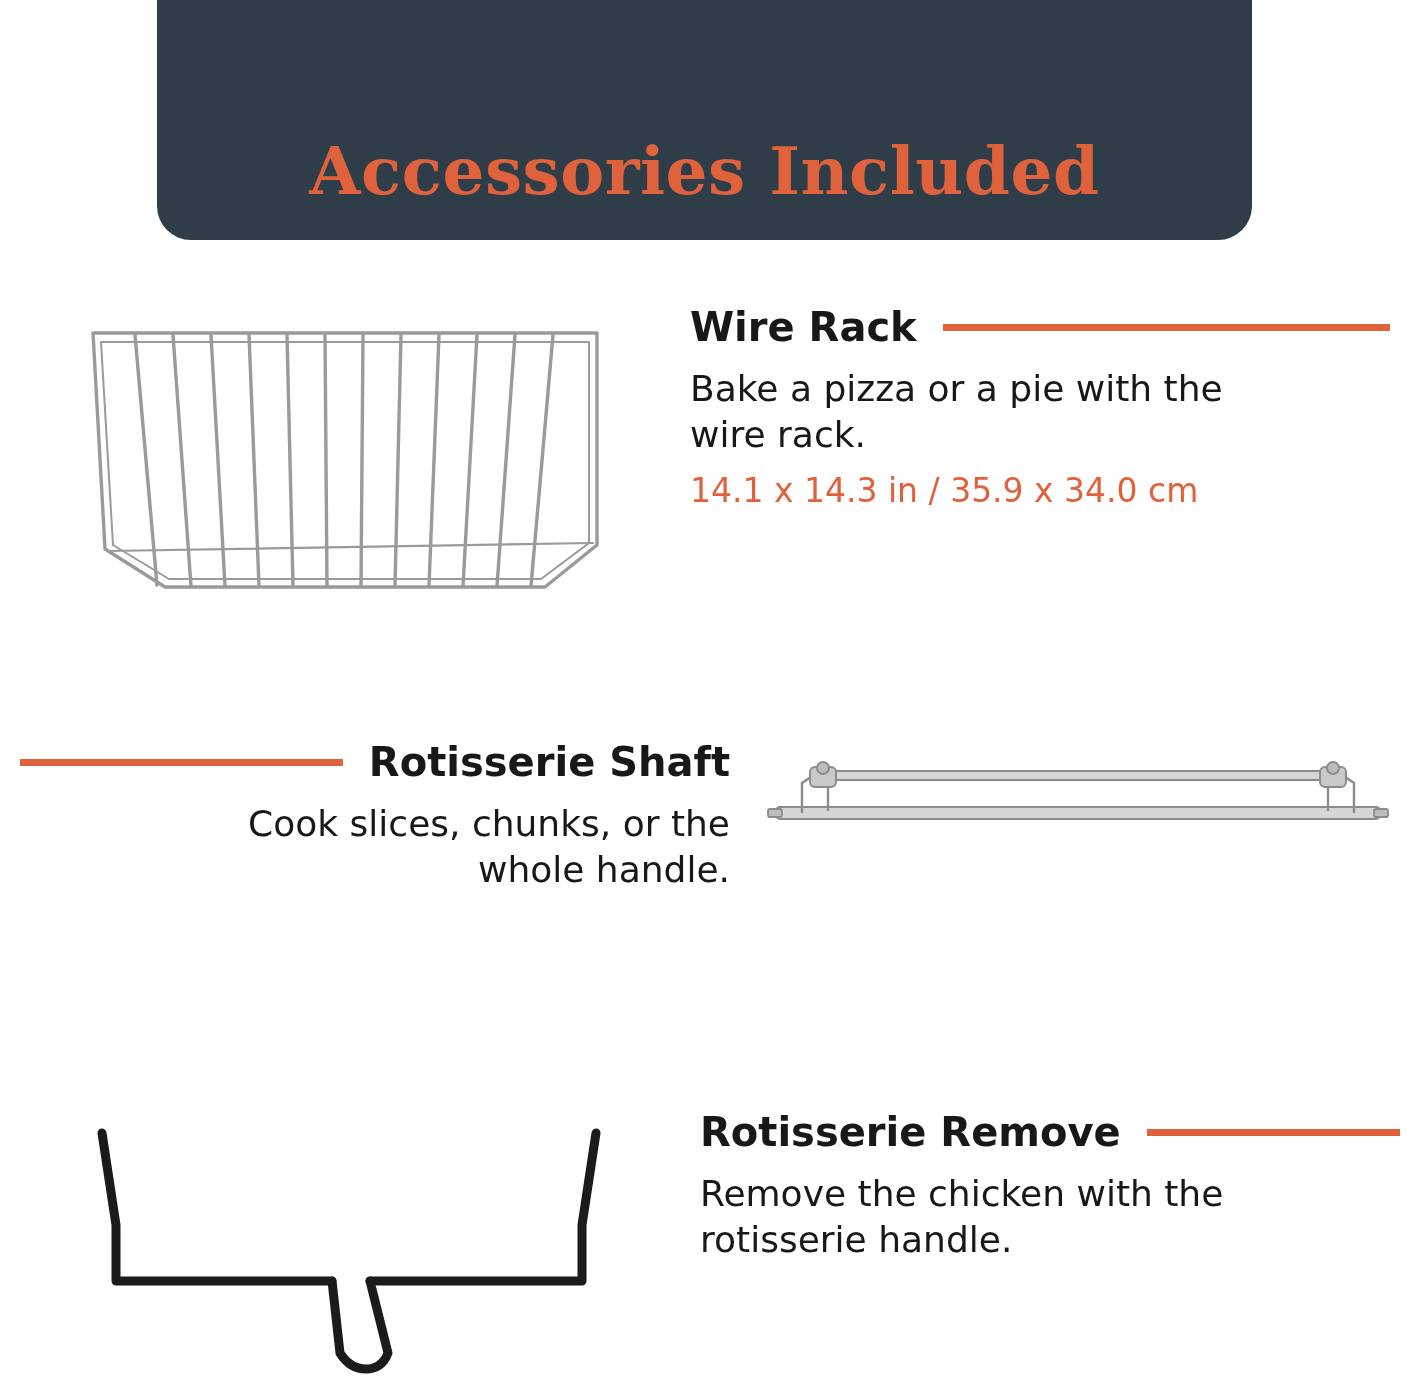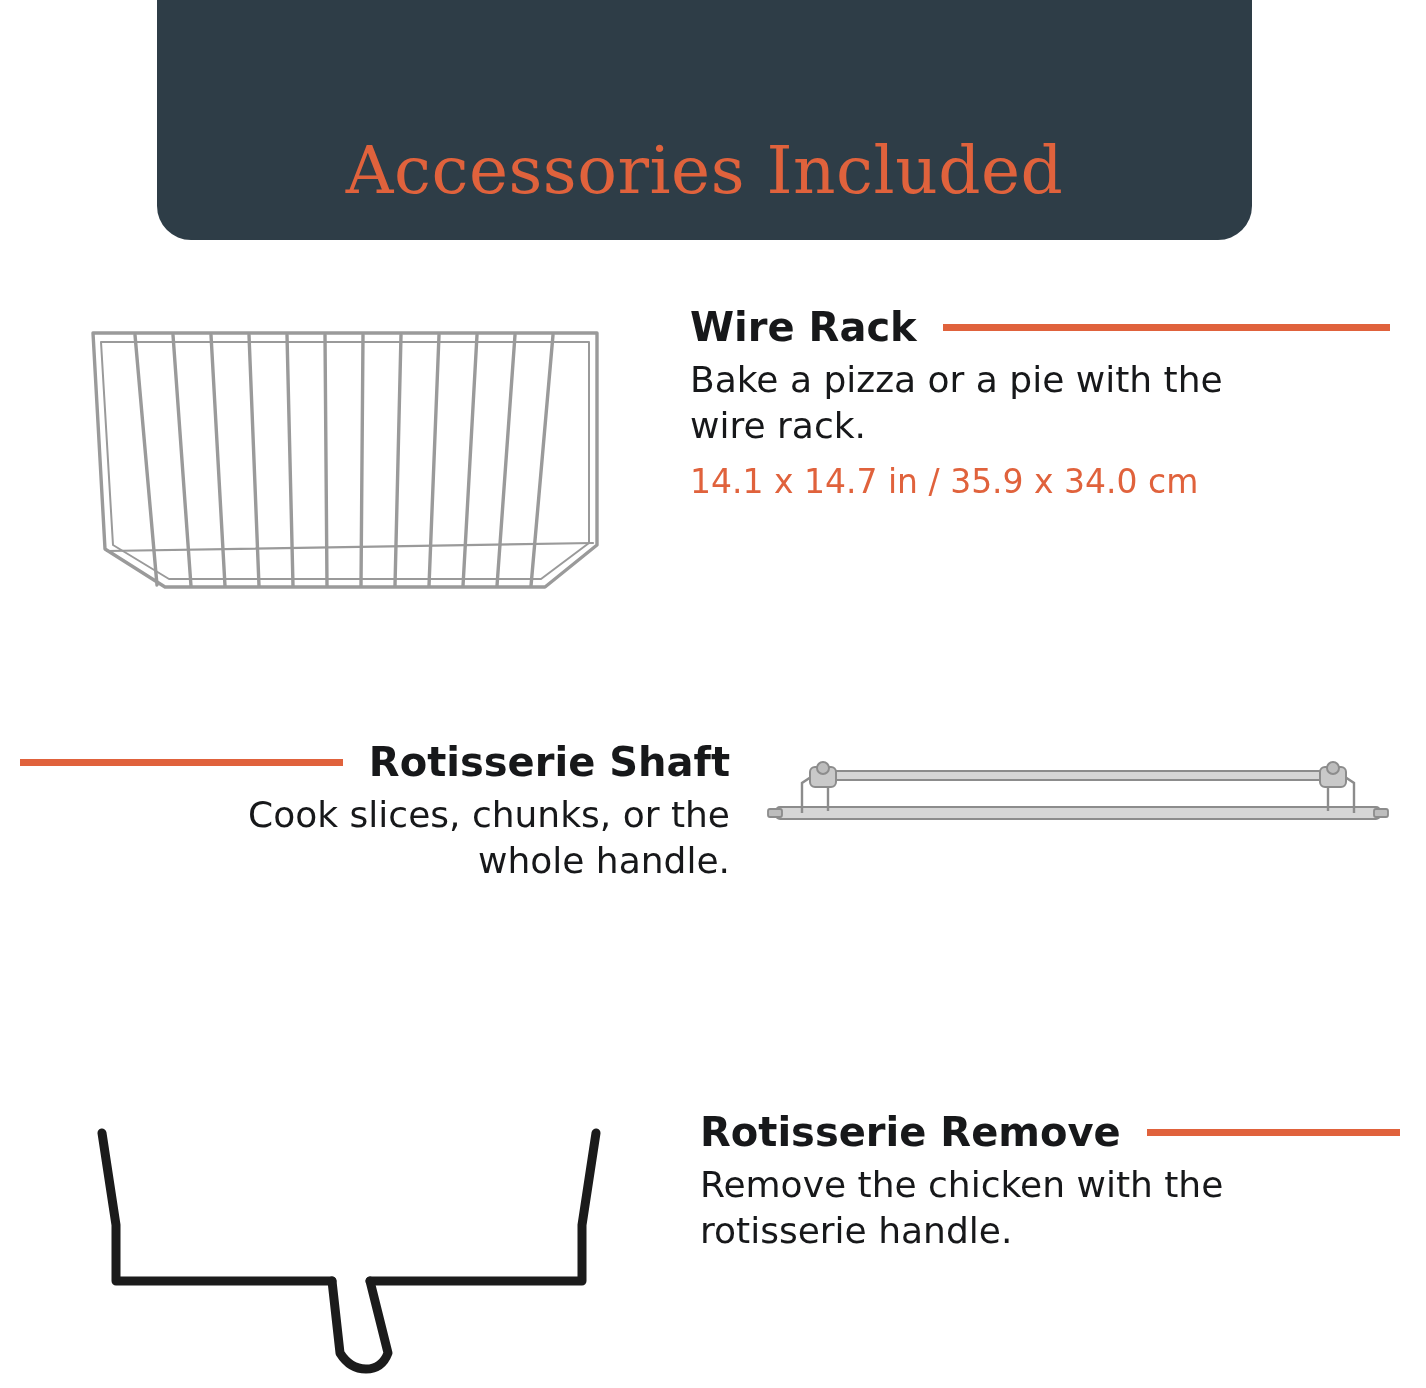--- a/index.html
+++ b/index.html
@@ -26,21 +26,21 @@
     background: #2e3d47;
     border-radius: 0 0 34px 34px;
     display: flex;
     align-items: flex-end;
     justify-content: center;
     padding-bottom: 36px;
   }
   .header-title {
     color: #e0623c;
     font-family: "DejaVu Serif", "Liberation Serif", serif;
-    font-weight: normal;
+    font-weight: bold;
     font-size: 66px;
     letter-spacing: 0.5px;
     line-height: 1;
     white-space: nowrap;
   }
 
   
   .row {
     position: absolute;
     display: flex;
@@ -72,21 +72,21 @@
   .rule {
     height: 7px;
     background: #e0623c;
     flex: 1 1 auto;
     min-width: 40px;
   }
   .acc-desc {
     font-size: 36px;
     color: #17181a;
     line-height: 1.28;
-    margin-top: 8px;
+    margin-top: 17px;
     max-width: 600px;
   }
   .acc-dims {
     font-size: 33px;
     color: #e0623c;
     margin-top: 12px;
     line-height: 1.25;
     white-space: nowrap;
   }
 
@@ -163,21 +163,21 @@
       </g>
     </svg>
   </div>
 
   <div class="text-cell">
     <div class="title-line">
       <div class="acc-title">Wire Rack</div>
       <div class="rule"></div>
     </div>
     <div class="acc-desc">Bake a pizza or a pie with the wire rack.</div>
-    <div class="acc-dims">14.1 x 14.7 in / 35.9 x 34.0 cm</div>
+    <div class="acc-dims">14.1 x 14.3 in / 35.9 x 34.0 cm</div>
   </div>
 </div>
 
 <div class="row" id="row-rot-shaft">
 
   <div class="text-cell">
     <div class="title-line">
       <div class="rule"></div>
       <div class="acc-title">Rotisserie Shaft</div>
     </div>

